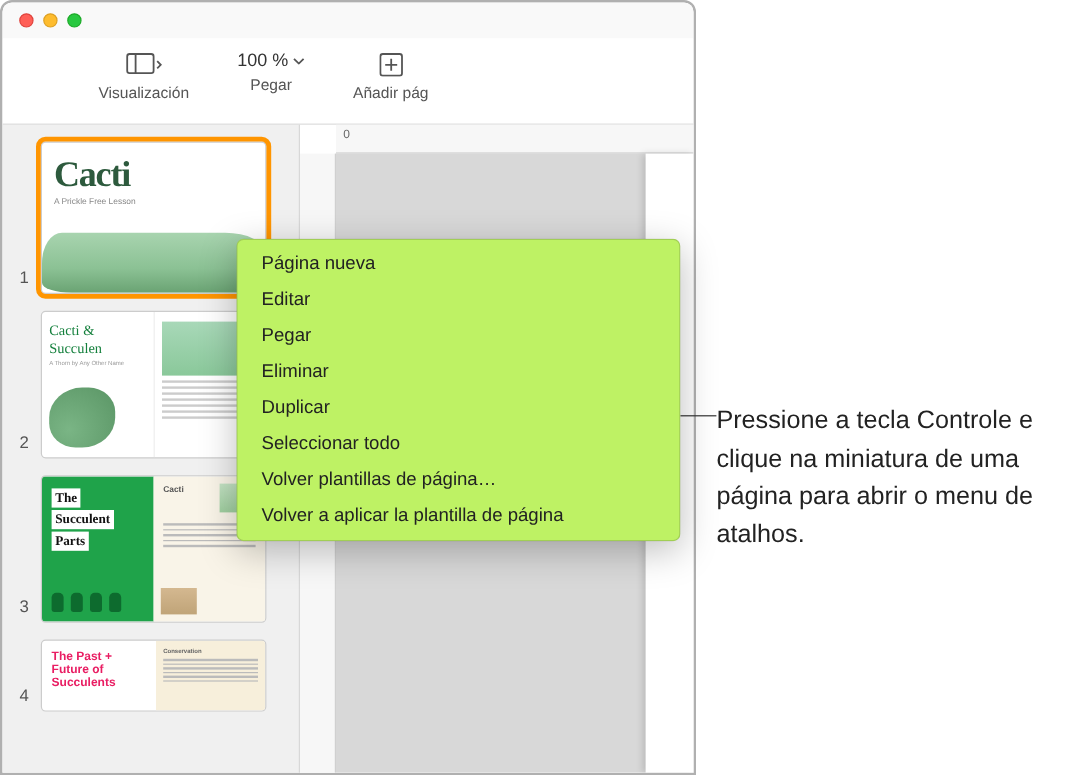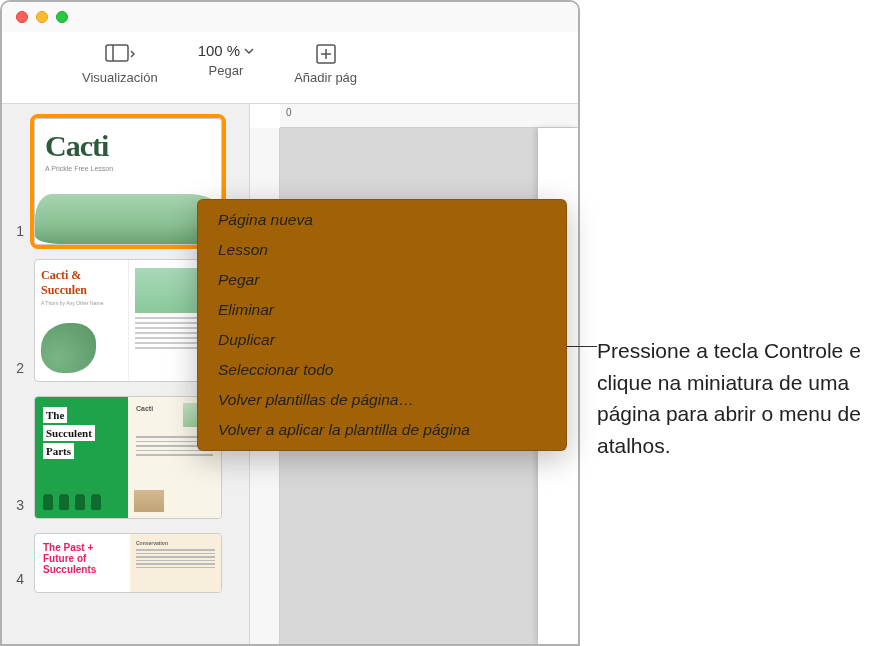--- a/index.html
+++ b/index.html
@@ -31,21 +31,21 @@
     .thumb.double > div { flex: 1; }
     
     
     .t1-content { padding: 10px; height: 100%; position: relative; }
     .t1-title { font-family: Georgia, serif; font-size: 30px; font-weight: bold; color: #2d5a3d; letter-spacing: -1px; }
     .t1-sub { font-size: 7px; color: #888; margin-top: 2px; }
     .t1-img { position: absolute; bottom: 0; left: 0; right: 0; height: 50px; background: linear-gradient(to top, #6aa373 0%, #8bc194 40%, #a8d4af 100%); border-radius: 20px 40px 10px 30px / 30px 20px 40px 10px; }
     
     
     .t2-content { padding: 8px 6px; height: 100%; position: relative; border-right: 1px solid #eee; }
-    .t2-title { font-family: Georgia, serif; font-size: 12px; font-weight: bold; color: #c2410c; }
+    .t2-title { font-family: Georgia, serif; font-size: 12px; font-weight: normal; color: #15803d; }
     .t2-sub { font-size: 5px; color: #999; margin-top: 2px; }
     .t2-img { position: absolute; bottom: 8px; left: 6px; width: 55px; height: 50px; background: radial-gradient(circle at 30% 70%, #7ab585, #5a9565); border-radius: 50% 40% 50% 40%; }
     .t2-right { padding: 8px 6px; position: relative; }
     .t2-photo { width: 100%; height: 45px; background: linear-gradient(#a8d8b8, #8ac89a); margin-bottom: 4px; }
     .t2-lines > div { height: 2px; background: #ccc; margin-bottom: 3px; }
     
     
     .t3-left { background: #1fa34a; padding: 8px; position: relative; }
     .t3-title { font-family: Georgia, serif; font-size: 11px; font-weight: bold; line-height: 1.1; color: #111; background: #fff; display: inline-block; padding: 2px 3px; }
     .t3-cacti { position: absolute; bottom: 8px; left: 8px; display: flex; gap: 6px; }
@@ -65,21 +65,21 @@
     .t4-h { font-size: 5px; font-weight: bold; color: #666; margin-bottom: 3px; }
     .t4-lines > div { height: 1.5px; background: #bbb; margin-bottom: 2px; }
     
     .document-area { flex: 1; position: relative; background: #fff; }
     .ruler-h { position: absolute; top: 0; left: 30px; right: 0; height: 24px; background: #f7f7f7; border-bottom: 1px solid #d0d0d0; }
     .ruler-tick { position: absolute; top: 3px; font-size: 10px; color: #666; }
     .ruler-v { position: absolute; top: 24px; left: 0; width: 30px; bottom: 0; background: #f7f7f7; border-right: 1px solid #d0d0d0; }
     .canvas-area { position: absolute; top: 24px; left: 30px; right: 0; bottom: 0; background: #d8d8d8; }
     .page-shadow-right { position: absolute; right: 0; top: 0; bottom: 0; width: 40px; background: #fff; box-shadow: -2px 0 6px rgba(0,0,0,0.15); }
     
-    .context-menu { position: absolute; left: 197px; top: 199px; width: 370px; background: #a16207; border: 1px solid rgba(0,0,0,0.15); border-radius: 6px; box-shadow: 0 8px 30px rgba(0,0,0,0.25); padding: 5px 0; z-index: 1000; font-style: italic; }
+    .context-menu { position: absolute; left: 197px; top: 199px; width: 370px; background: #bef264; border: 1px solid rgba(0,0,0,0.15); border-radius: 6px; box-shadow: 0 8px 30px rgba(0,0,0,0.25); padding: 5px 0; z-index: 1000; }
     .menu-item { padding: 6px 20px; font-size: 15.5px; color: #222; cursor: default; }
     
     .callout { position: absolute; left: 597px; top: 335px; width: 280px; }
     .callout-line { position: absolute; left: 567px; top: 346px; width: 30px; height: 1px; background: #333; }
     .callout-text { font-size: 21px; line-height: 1.5; color: #222; }
     
     svg { display: block; }
   </style>
 </head>
 <body>
@@ -227,21 +227,21 @@
       <div class="ruler-v"></div>
       <div class="canvas-area">
         <div class="page-shadow-right"></div>
       </div>
     </div>
   </div>
 </div>
 
 <div class="context-menu">
   <div class="menu-item">Página nueva</div>
-  <div class="menu-item">Lesson</div>
+  <div class="menu-item">Editar</div>
   <div class="menu-item">Pegar</div>
   <div class="menu-item">Eliminar</div>
   <div class="menu-item">Duplicar</div>
   <div class="menu-item">Seleccionar todo</div>
   <div class="menu-item">Volver plantillas de página…</div>
   <div class="menu-item">Volver a aplicar la plantilla de página</div>
 </div>
 
 <div class="callout-line"></div>
 <div class="callout">

